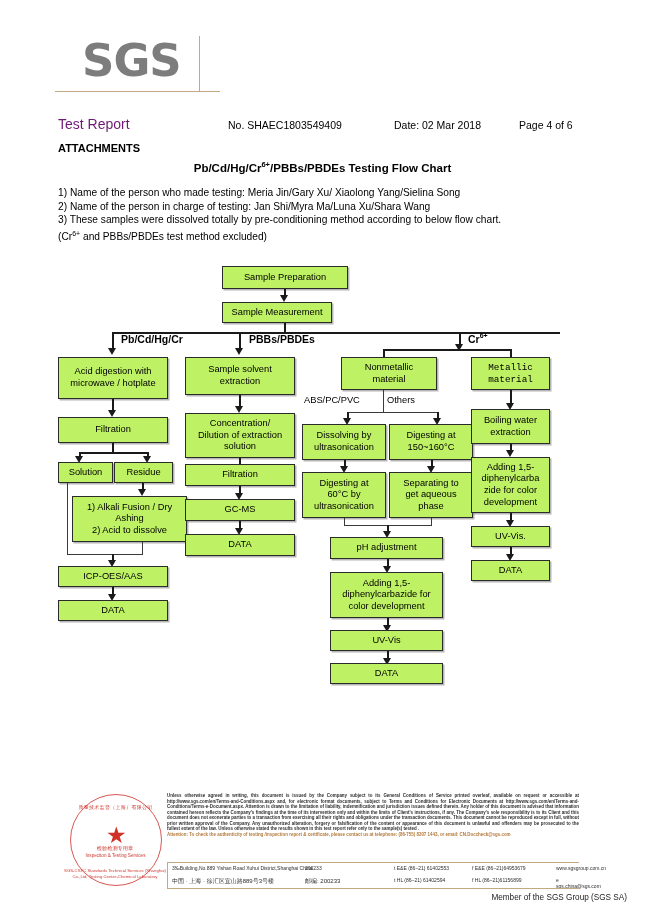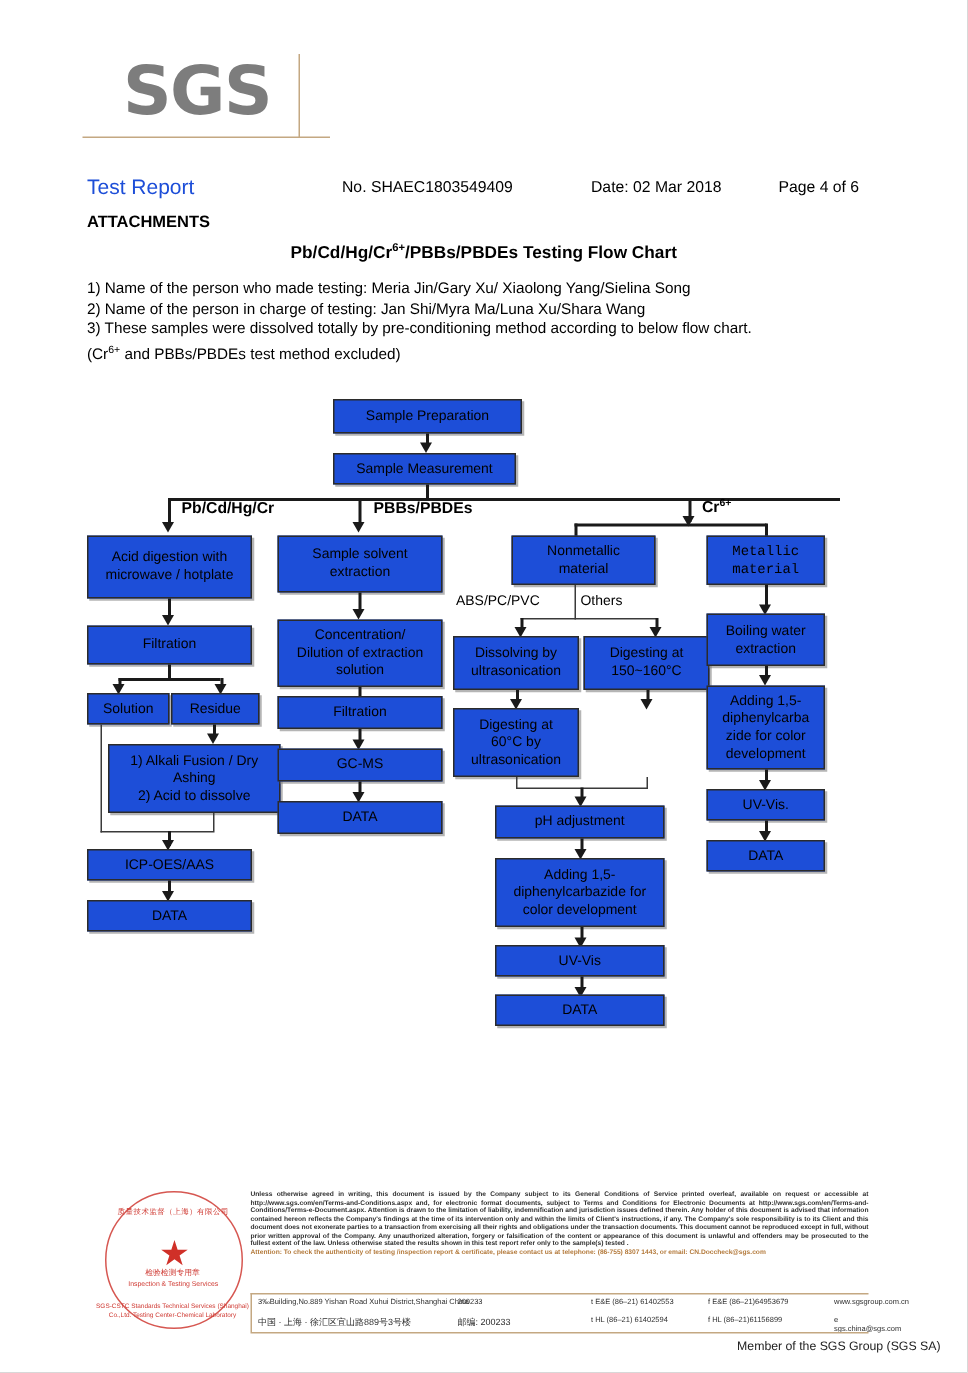--- a/index.html
+++ b/index.html
@@ -12,38 +12,38 @@
   
   .logo-wrap{position:absolute;left:82px;top:36px;width:125px;height:56px;}
   .logo-text{
     font-family:"DejaVu Sans",sans-serif;font-weight:bold;font-size:45px;
     letter-spacing:-1px;color:#7d7d7d;line-height:50px;
   }
   .logo-vrule{position:absolute;left:117px;top:0px;width:1px;height:56px;background:#c4a882;}
   .logo-hrule{position:absolute;left:-27px;top:55px;width:165px;height:1px;background:#c4a882;}
 
   .hdr-row{position:absolute;left:0;top:116px;width:645px;height:20px;}
-  .hdr-title{position:absolute;left:58px;top:0;font-size:14px;color:#1d4ed8;}
+  .hdr-title{position:absolute;left:58px;top:0;font-size:14px;color:#701a75;}
   .hdr-no{position:absolute;left:228px;top:3px;font-size:10.5px;color:#000;}
   .hdr-date{position:absolute;left:394px;top:3px;font-size:10.5px;color:#000;text-align:right;}
   .hdr-page{position:absolute;left:519px;top:3px;font-size:10.5px;color:#000;}
 
   .attach{position:absolute;left:58px;top:142px;font-size:11px;font-weight:bold;color:#000;}
   .flow-title{position:absolute;left:0;top:160px;width:645px;text-align:center;
               font-size:11.5px;font-weight:bold;color:#000;}
   .flow-title sup{font-size:7.5px;}
 
   .notes{position:absolute;left:58px;top:186px;width:540px;font-size:10.2px;line-height:13.6px;color:#000;}
   .notes sup{font-size:7px;}
 
   
   .chart{position:absolute;left:0;top:0;width:645px;height:915px;}
   .node{
     position:absolute;box-sizing:border-box;border:1px solid #2b2b2b;
-    background:#1d4ed8;font-size:9.3px;color:#000;line-height:11.6px;
+    background:#bef264;font-size:9.3px;color:#000;line-height:11.6px;
     display:flex;align-items:center;justify-content:center;text-align:center;
     box-shadow:1.5px 1.5px 0 0 rgba(120,120,120,0.55);
     padding:1px 2px;
   }
   .node span{display:block;white-space:pre-line;}
   .blabel{position:absolute;font-size:10.5px;font-weight:bold;color:#000;}
   .blabel sup{font-size:7px;}
   .slabel{position:absolute;font-size:9.3px;color:#000;}
 
   .ln{position:absolute;background:#1a1a1a;}
@@ -110,21 +110,21 @@
     <div>2) Name of the person in charge of testing: Jan Shi/Myra Ma/Luna Xu/Shara Wang</div>
     <div>3) These samples were dissolved totally by pre-conditioning method according to below flow chart.</div>
     <div><span>(Cr</span><sup>6+</sup><span> and PBBs/PBDEs test method excluded)</span></div>
   </div>
 
   <div class="chart">
 
     <div class="node" style="left:222px;top:266px;width:126px;height:23px;">Sample Preparation</div>
     <div class="ln lnv" style="left:284px;top:289px;height:9px;"></div>
     <div class="arw" style="left:280px;top:295px;"></div>
-    <div class="node" style="left:222px;top:302px;width:122px;height:21px;">Sample Measurement</div>
+    <div class="node" style="left:222px;top:302px;width:110px;height:21px;">Sample Measurement</div>
 
     <div class="ln lnv" style="left:284px;top:323px;height:10px;"></div>
     <div class="ln lnh" style="left:112px;top:332px;width:448px;"></div>
 
     <div class="ln lnv" style="left:112px;top:332px;height:18px;"></div>
     <div class="arw" style="left:108px;top:348px;"></div>
     <div class="blabel" style="left:121px;top:333px;">Pb/Cd/Hg/Cr</div>
 
     <div class="ln lnv" style="left:239px;top:332px;height:18px;"></div>
     <div class="arw" style="left:235px;top:348px;"></div>
@@ -223,20 +223,25 @@
 
     <div class="ln lnv" style="left:344px;top:460px;height:9px;"></div>
     <div class="arw" style="left:340px;top:466px;"></div>
     <div class="ln lnv" style="left:431px;top:460px;height:9px;"></div>
     <div class="arw" style="left:427px;top:466px;"></div>
 
     <div class="node" style="left:302px;top:472px;width:84px;height:46px;">
         <span>Digesting at
 60°C by
 ultrasonication</span>
+      </div>
+    <div class="node" style="left:389px;top:472px;width:84px;height:46px;">
+        <span>Separating to
+get aqueous
+phase</span>
       </div>
 
     <div class="lnt" style="position:absolute;left:344px;top:518px;height:8px;"></div>
     <div class="lnt" style="position:absolute;left:431px;top:518px;height:8px;"></div>
     <div class="lnth" style="position:absolute;left:344px;top:525px;width:88px;"></div>
     <div class="ln lnv" style="left:387px;top:525px;height:9px;"></div>
     <div class="arw" style="left:383px;top:531px;"></div>
 
     <div class="node" style="left:330px;top:537px;width:113px;height:22px;">pH adjustment</div>
     <div class="ln lnv" style="left:387px;top:559px;height:10px;"></div>

